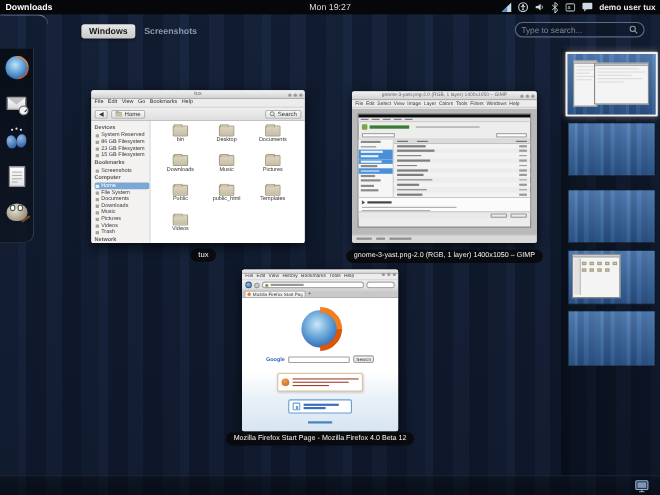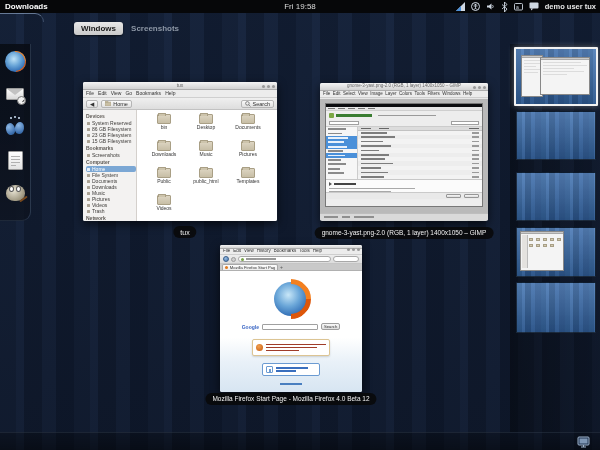--- a/index.html
+++ b/index.html
@@ -173,21 +173,21 @@
   #tray { position:absolute; left:0; top:432px; width:600px; height:18px; border-top:1px solid rgba(140,170,210,0.15); background:linear-gradient(rgba(0,0,0,0.25), rgba(0,0,0,0.45)); z-index:8; }
   #tray-icon { position:absolute; right:9px; top:3px; }
 </style>
 </head>
 <body>
 
 <div id="screen">
 
   <div id="topbar">
     <span id="activities">Downloads</span>
-    <span id="clock">Fri 19:58</span>
+    <span id="clock">Mon 19:27</span>
     <div id="status">
       <svg width="9" height="9" viewBox="0 0 9 9">
           <polygon points="0,9 9,9 9,0" fill="#cfd8e3"></polygon>
           <polygon points="0,9 5,9 5,4" fill="#4a90d9"></polygon>
         </svg>
       <svg width="9" height="9" viewBox="0 0 9 9">
           <circle cx="4.5" cy="4.5" r="4" fill="none" stroke="#cfd8e3" stroke-width="1"></circle>
           <circle cx="4.5" cy="2.8" r="1" fill="#cfd8e3"></circle>
           <path d="M2.5 4 L6.5 4 M4.5 4 L4.5 6.5 M3.2 7.5 L4.5 6 L5.8 7.5" stroke="#cfd8e3" stroke-width="0.8" fill="none"></path>
         </svg>
@@ -208,20 +208,27 @@
         </svg>
       <span id="username">demo user tux</span>
     </div>
   </div>
   <div id="hotcorner-arc"></div>
 
   <div id="view-tabs">
     <span class="tab-active">Windows</span>
     <span class="tab-inactive">Screenshots</span>
   </div>
+  <div id="searchbox">
+    <input type="text" placeholder="Type to search..." style="">
+    <svg width="8" height="8" viewBox="0 0 8 8">
+        <circle cx="3.2" cy="3.2" r="2.4" fill="none" stroke="#8d99a8" stroke-width="1"></circle>
+        <line x1="5" y1="5" x2="7.3" y2="7.3" stroke="#8d99a8" stroke-width="1"></line>
+      </svg>
+  </div>
 
   <div id="dash">
     <div class="dash-icon">
         <div class="ff-globe"></div>
       </div>
     <div class="dash-icon">
       <div class="evo-env"></div>
       <div class="evo-clock"></div>
     </div>
     <div class="dash-icon">

